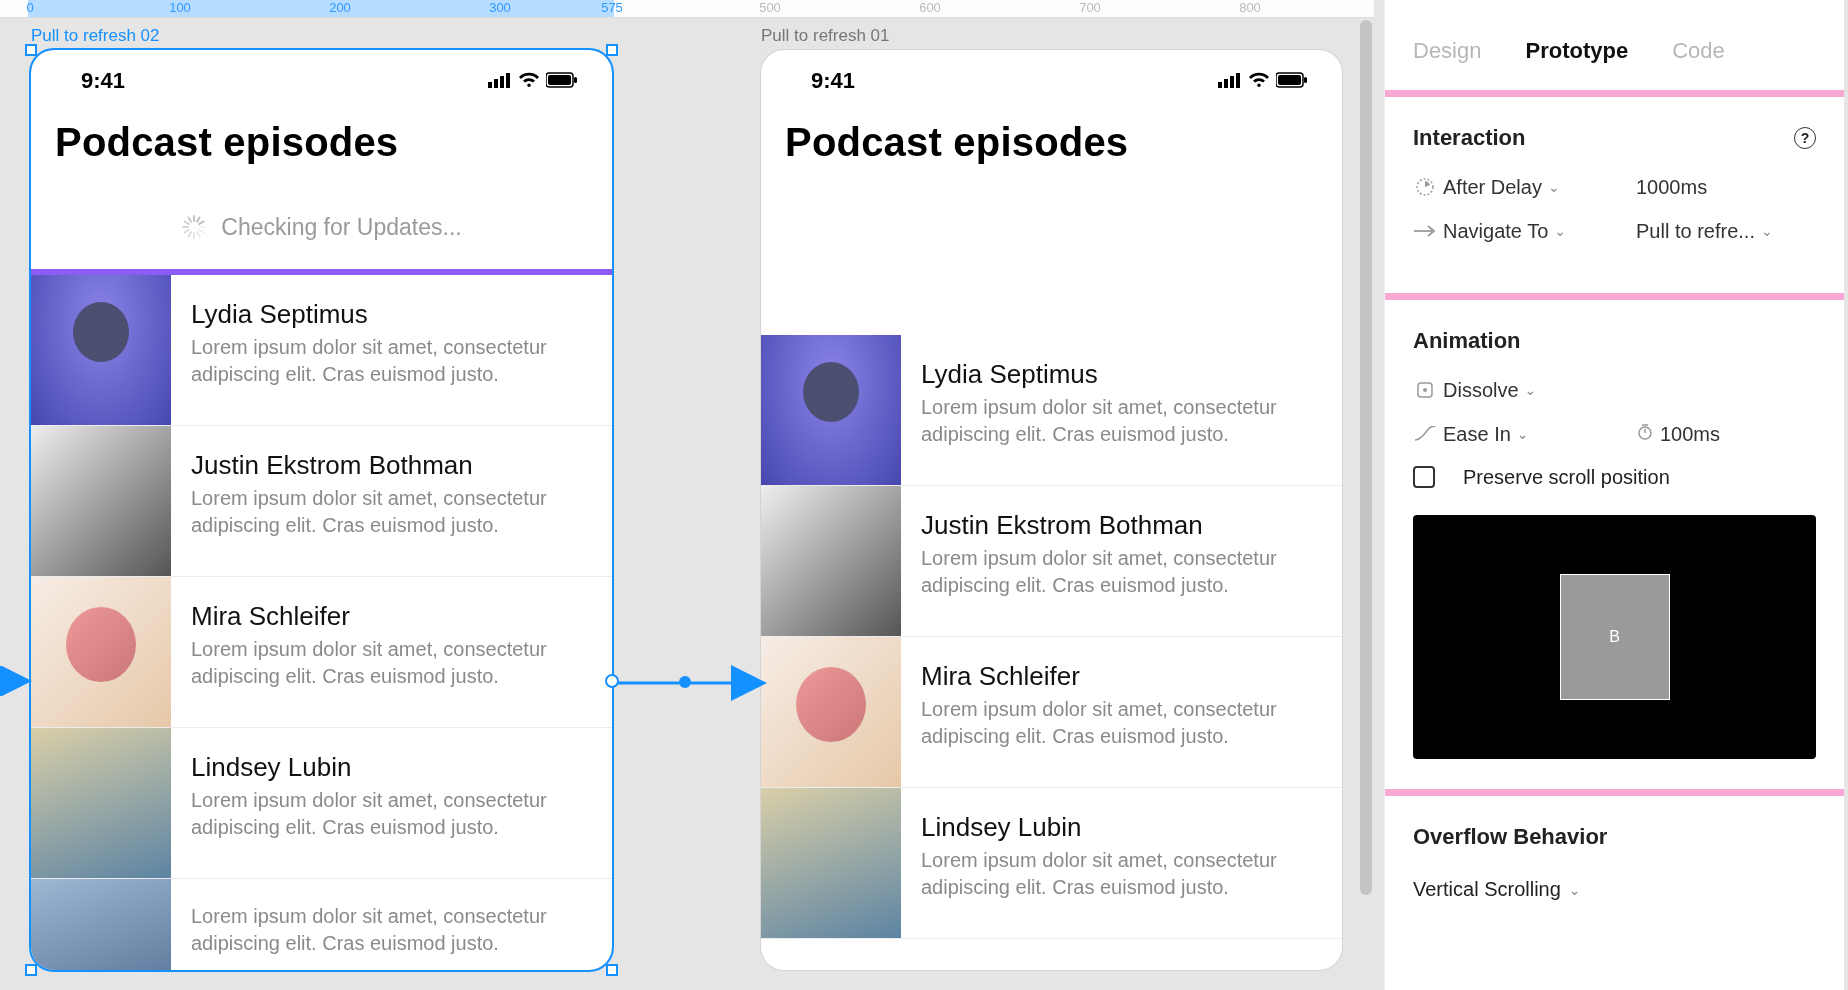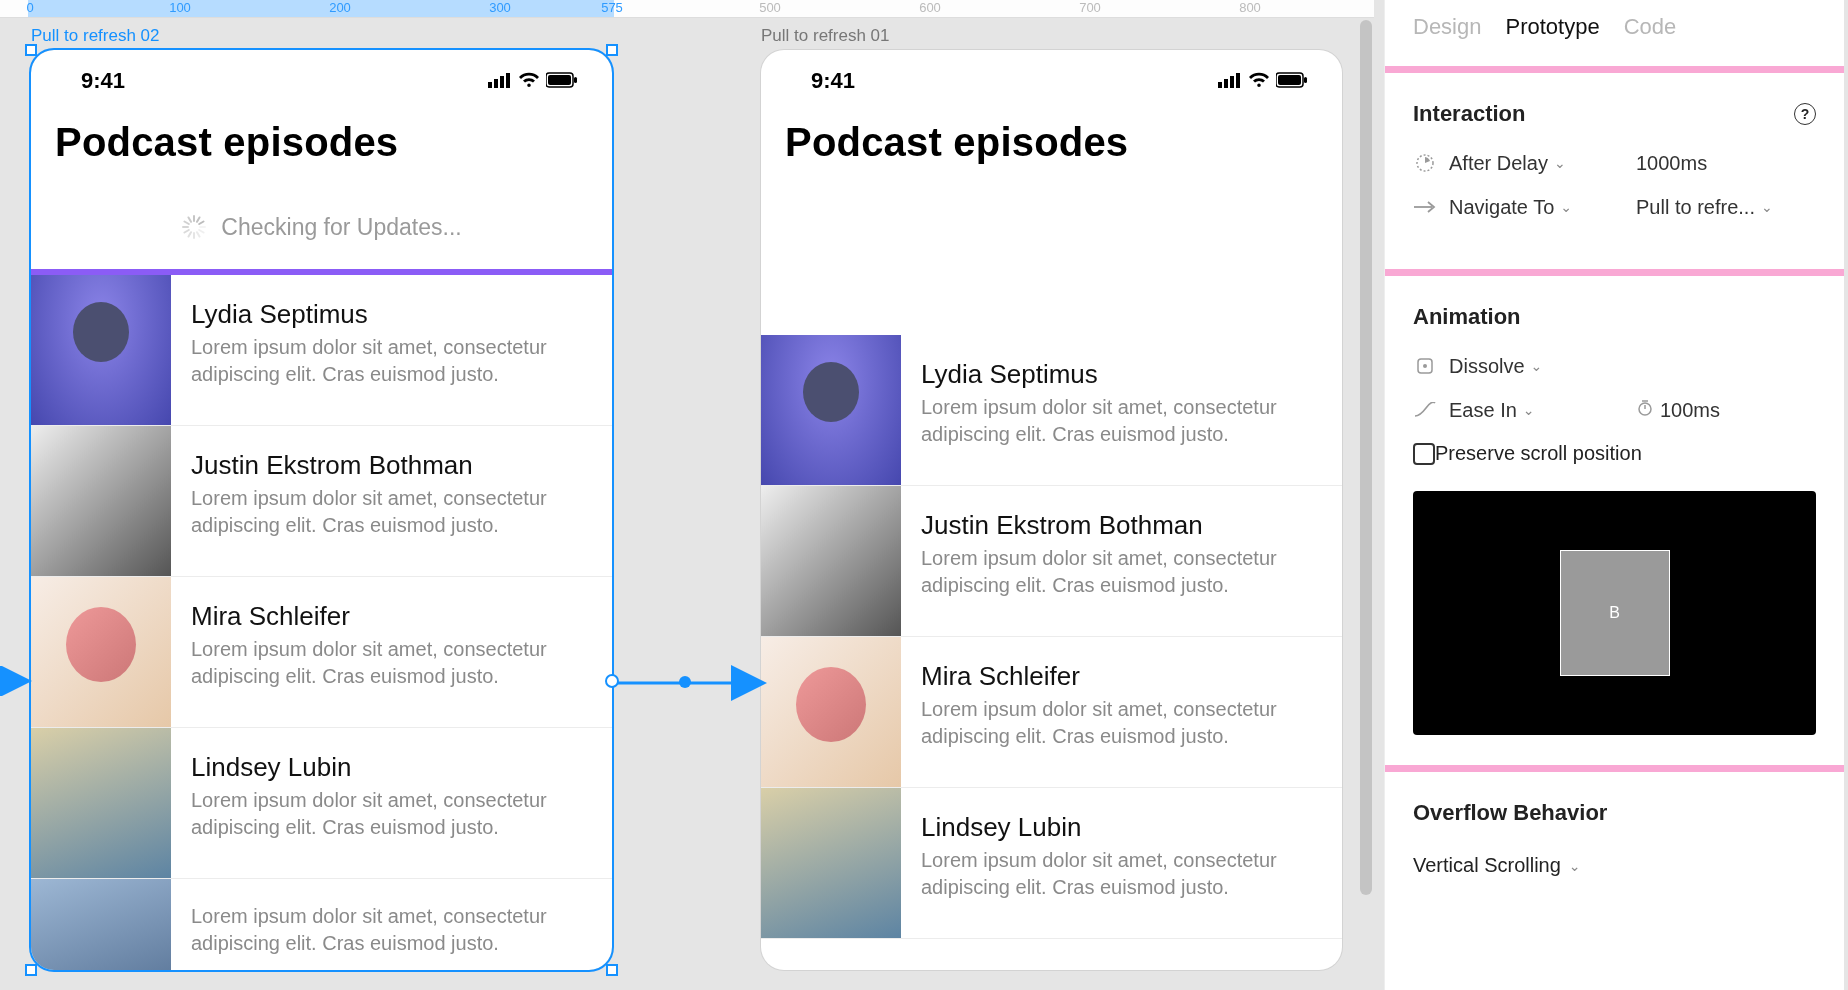--- a/index.html
+++ b/index.html
@@ -147,64 +147,65 @@
     .right-panel {
       position:absolute;
       left: 1384px; top:0; width: 460px; height: 990px;
       background:#fff;
       border-left:1px solid #eee;
       font-size: 18px;
       color:#222;
     }
     .tabs {
       display:flex;
-      gap: 24px;
+      gap: 44px;
       padding: 14px 28px 26px;
+      margin-top: 24px;
     }
     .tab {
       font-size: 22px;
       color:#b7b7b7;
       cursor:pointer;
     }
-    .tab.active { color:#111; font-weight:400; }
+    .tab.active { color:#111; font-weight:700; }
 
     .section {
       border-top:7px solid #f9a8d4;
       padding: 28px 28px 30px 28px;
     }
     .section-header {
       display:flex; align-items:center; justify-content:space-between;
       margin-bottom: 24px;
     }
     .section-title {
       font-size:22px; font-weight:600;
     }
     .help-circle {
       width:22px; height:22px; border:1.5px solid #333; border-radius:50%;
       display:inline-flex; align-items:center; justify-content:center;
       font-size:14px; font-weight:600;
     }
     .prop-row {
       display:flex; align-items:center;
-      gap: 12px;
+      gap: 6px;
       margin-bottom: 20px;
       font-size:20px;
     }
     .prop-icon {
       width:24px; height:24px; display:inline-flex; align-items:center; justify-content:center;
       color:#8a8a8a;
     }
     .prop-name { flex: 1; color:#333; display:flex; align-items:center; gap:6px;}
     .prop-value { width: 180px; color:#333; display:flex; align-items:center; gap:6px;}
     .chev {
       font-size:14px; color:#8a8a8a;
     }
 
     .checkbox-row {
-      display:flex; align-items:flex-end; gap:0; font-size:20px;
+      display:flex; align-items:flex-start; gap:28px; font-size:20px;
       margin-top: 6px;
     }
     .checkbox {
       width:22px; height:22px; border:2px solid #333; border-radius:4px;
     }
 
     .preview-box {
       margin-top: 26px;
       width: 100%; height: 244px;
       background:#000; border-radius:4px;

